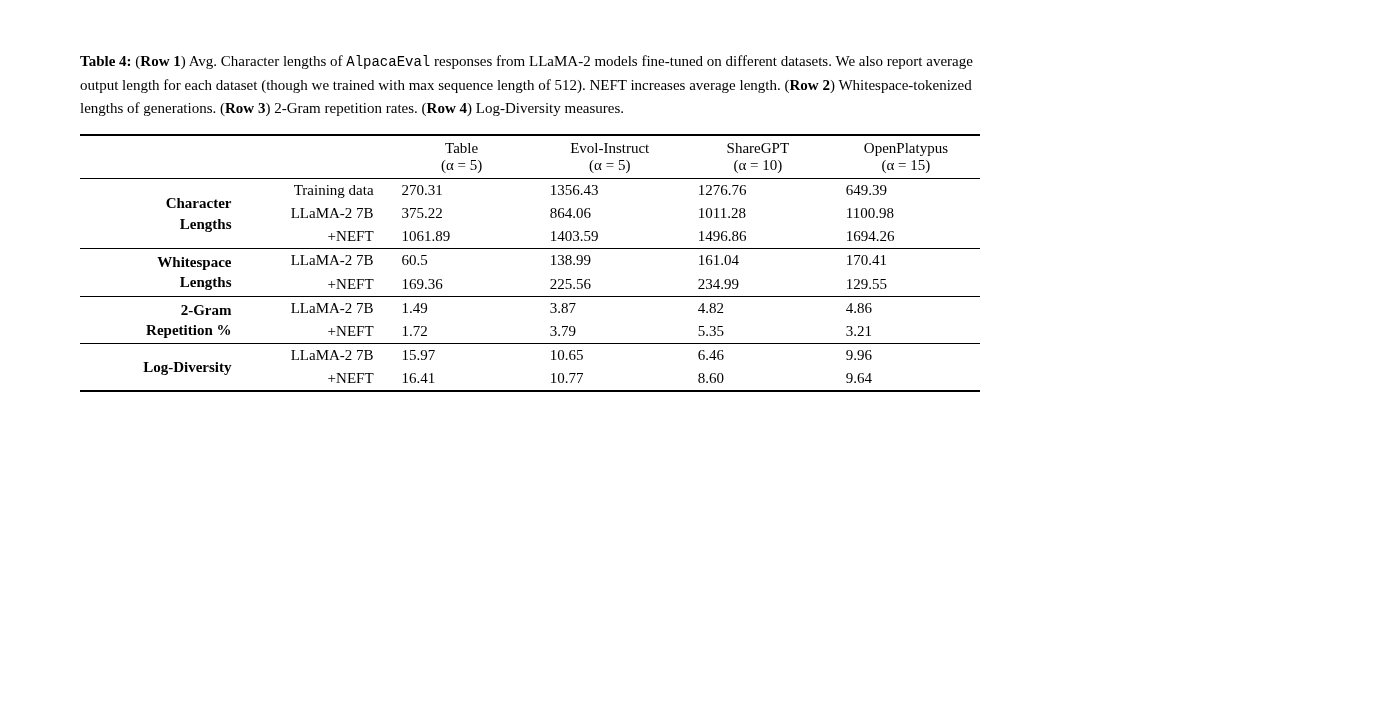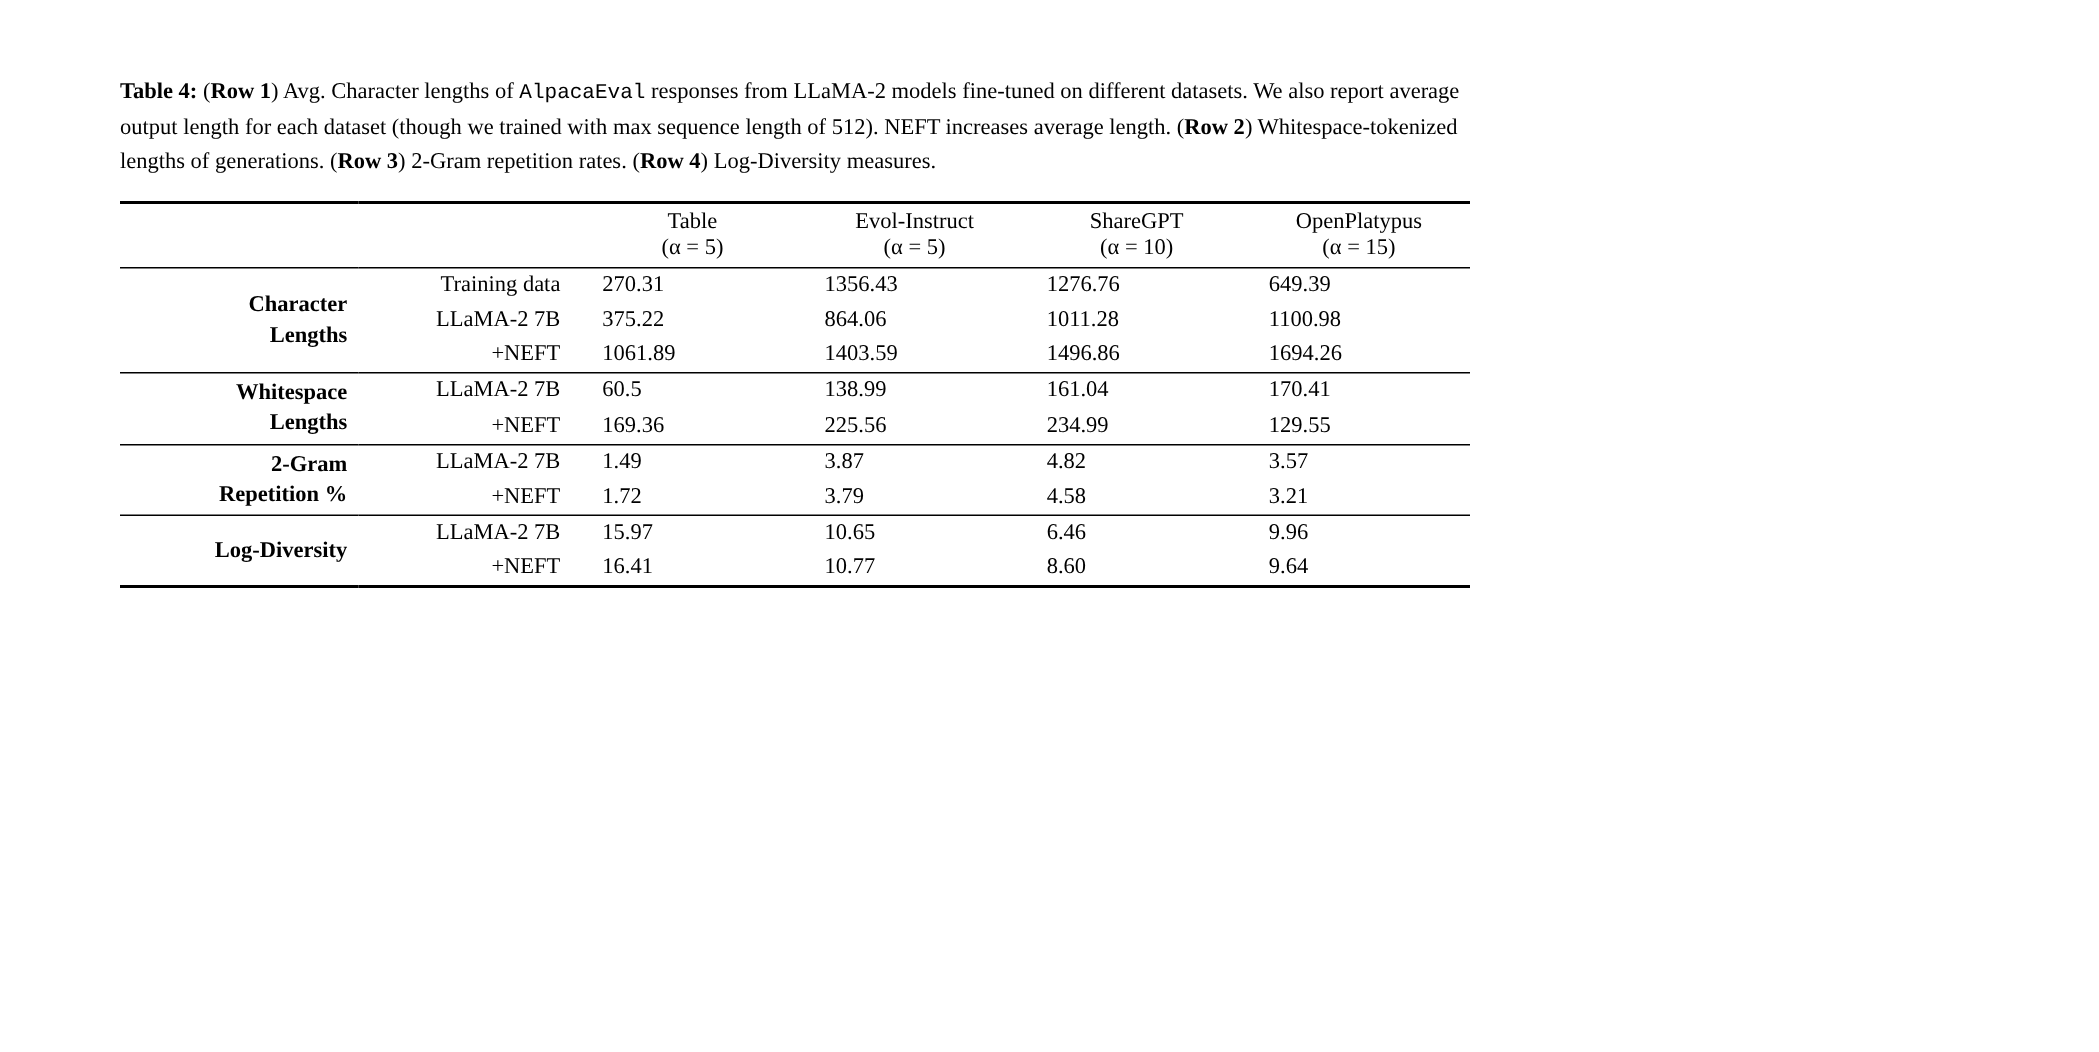--- a/index.html
+++ b/index.html
@@ -180,27 +180,27 @@
           <td class="data-cell data-col">225.56</td>
           <td class="data-cell data-col">234.99</td>
           <td class="data-cell data-col">129.55</td>
         </tr>
         <tr class="section-divider" style="border-top: 1.5px solid rgb(0, 0, 0);">
           <td rowspan="2" class="row-header first-col" style="border-top: 1.5px solid rgb(0, 0, 0);"><strong>2-Gram<br>Repetition</strong> %</td>
           <td class="sub-label second-col">LLaMA-2 7B</td>
           <td class="data-cell data-col">1.49</td>
           <td class="data-cell data-col">3.87</td>
           <td class="data-cell data-col">4.82</td>
-          <td class="data-cell data-col">3.57</td>
+          <td class="data-cell data-col">4.86</td>
         </tr>
         <tr>
           <td class="sub-label second-col">+NEFT</td>
           <td class="data-cell data-col">1.72</td>
           <td class="data-cell data-col">3.79</td>
-          <td class="data-cell data-col">4.58</td>
+          <td class="data-cell data-col">5.35</td>
           <td class="data-cell data-col">3.21</td>
         </tr>
         <tr class="section-divider" style="border-top: 1.5px solid rgb(0, 0, 0);">
           <td rowspan="2" class="row-header first-col" style="border-top: 1.5px solid rgb(0, 0, 0);"><strong>Log-Diversity</strong></td>
           <td class="sub-label second-col">LLaMA-2 7B</td>
           <td class="data-cell data-col">15.97</td>
           <td class="data-cell data-col">10.65</td>
           <td class="data-cell data-col">6.46</td>
           <td class="data-cell data-col">9.96</td>
         </tr>

